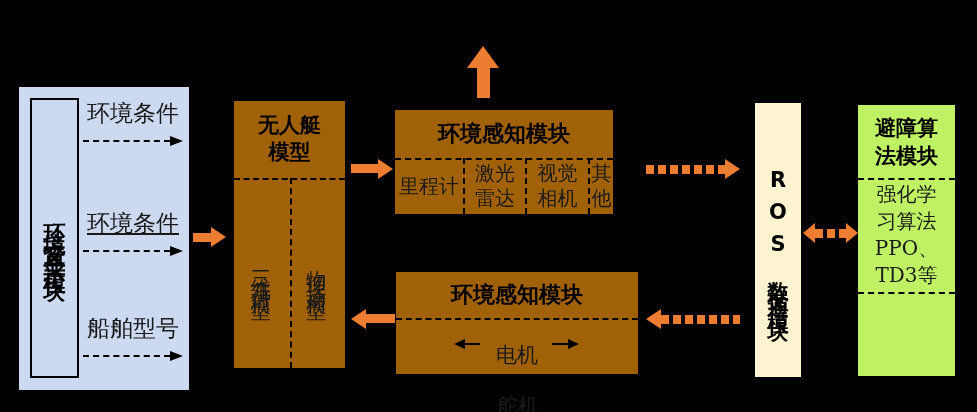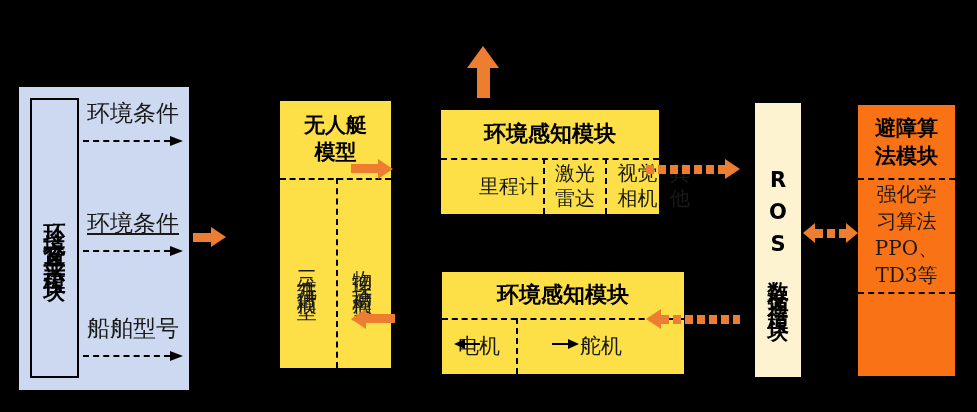--- a/index.html
+++ b/index.html
@@ -1,23 +1,23 @@
 <!DOCTYPE html>
 <html><head>
 <meta charset="utf-8">
 <style>
   html,body{margin:0;padding:0;background:#000;}
   .canvas{position:relative;width:977px;height:412px;background:#000;
           font-family:"DejaVu Sans",sans-serif;overflow:hidden;}
   .abs{position:absolute;}
   .box{position:absolute;box-sizing:border-box;}
   .blue{background:#ccd9f0;}
-  .green{background:#fde047;margin-left:46px;}
+  .green{background:#a16207;}
   .yellow{background:#fdf3d1;}
-  .peach{background:#f97316;}
+  .peach{background:#bef264;}
   .boldt{font-weight:bold;color:#000;font-family:"DejaVu Sans",sans-serif;}
   .serif{font-family:"DejaVu Serif",serif;color:#1a1a1a;}
   .pre{white-space:pre-line;}
   .center{display:flex;align-items:center;justify-content:center;text-align:center;}
   .vtext{writing-mode:vertical-rl;text-orientation:upright;}
   .hdash{position:absolute;height:0;border-top:2.5px dashed #000;}
   .vdash{position:absolute;width:0;border-left:2.5px dashed #000;}
   
   .darrow{position:absolute;display:flex;align-items:center;height:12px;}
   .darrow .dline{flex:1;height:0;border-top:2.6px dashed #000;}
@@ -82,34 +82,34 @@
     </div>
     <div class="abs center" style="left:50%;top:77px;width:50%;bottom:0;">
       <span class="vtext serif" style="font-size:20px;letter-spacing:6px;">物理运动模型</span>
     </div>
   </div>
 
   <div class="box green" style="left:395px;top:110px;width:218px;height:104px;">
     <div class="abs boldt center" style="left:0;top:0;width:100%;height:48px;font-size:22px;">环境感知模块</div>
     <div class="hdash" style="left:0;top:48px;width:100%;"></div>
     <div class="abs" style="left:0;top:48px;width:100%;bottom:0;display:flex;">
-      <div class="serif pre center" style="flex:0 0 68px;font-size:20px;line-height:25px;padding-left:34px;">里程计</div>
+      <div class="serif pre center" style="flex:0 0 68px;font-size:20px;line-height:25px;">里程计</div>
       <div class="serif pre center" style="flex:0 0 62px;font-size:20px;line-height:25px;border-left:2.5px dashed #000;box-sizing:border-box;">激光
 雷达</div>
       <div class="serif pre center" style="flex:0 0 63px;font-size:20px;line-height:25px;border-left:2.5px dashed #000;box-sizing:border-box;">视觉
 相机</div>
       <div class="serif pre center" style="flex:1;font-size:20px;line-height:25px;border-left:2.5px dashed #000;box-sizing:border-box;">其
 他</div>
     </div>
   </div>
 
   <div class="box green" style="left:396px;top:272px;width:242px;height:102px;">
     <div class="abs boldt center" style="left:0;top:0;width:100%;height:46px;font-size:22px;">环境感知模块</div>
     <div class="hdash" style="left:0;top:46px;width:100%;"></div>
-    <div class="abs" style="left:0;top:46px;width:100%;bottom:0;display:flex;">
+    <div class="abs" style="left:0;top:46px;width:100%;bottom:0;display:flex;flex-direction:column;">
       <div class="serif center" style="flex:0 0 74px;font-size:21px;">电机</div>
       <div class="serif center" style="flex:1;font-size:21px;border-left:2.5px dashed #000;box-sizing:border-box;text-align:center;">舵机</div>
     </div>
   </div>
   <div class="sarrow" style="left:454px;top:338px;width:26px;">
     <span class="stri-l"></span>
     <span class="sline"></span>
   </div>
   <div class="sarrow" style="left:552px;top:338px;width:27px;">
     <span class="sline"></span>

